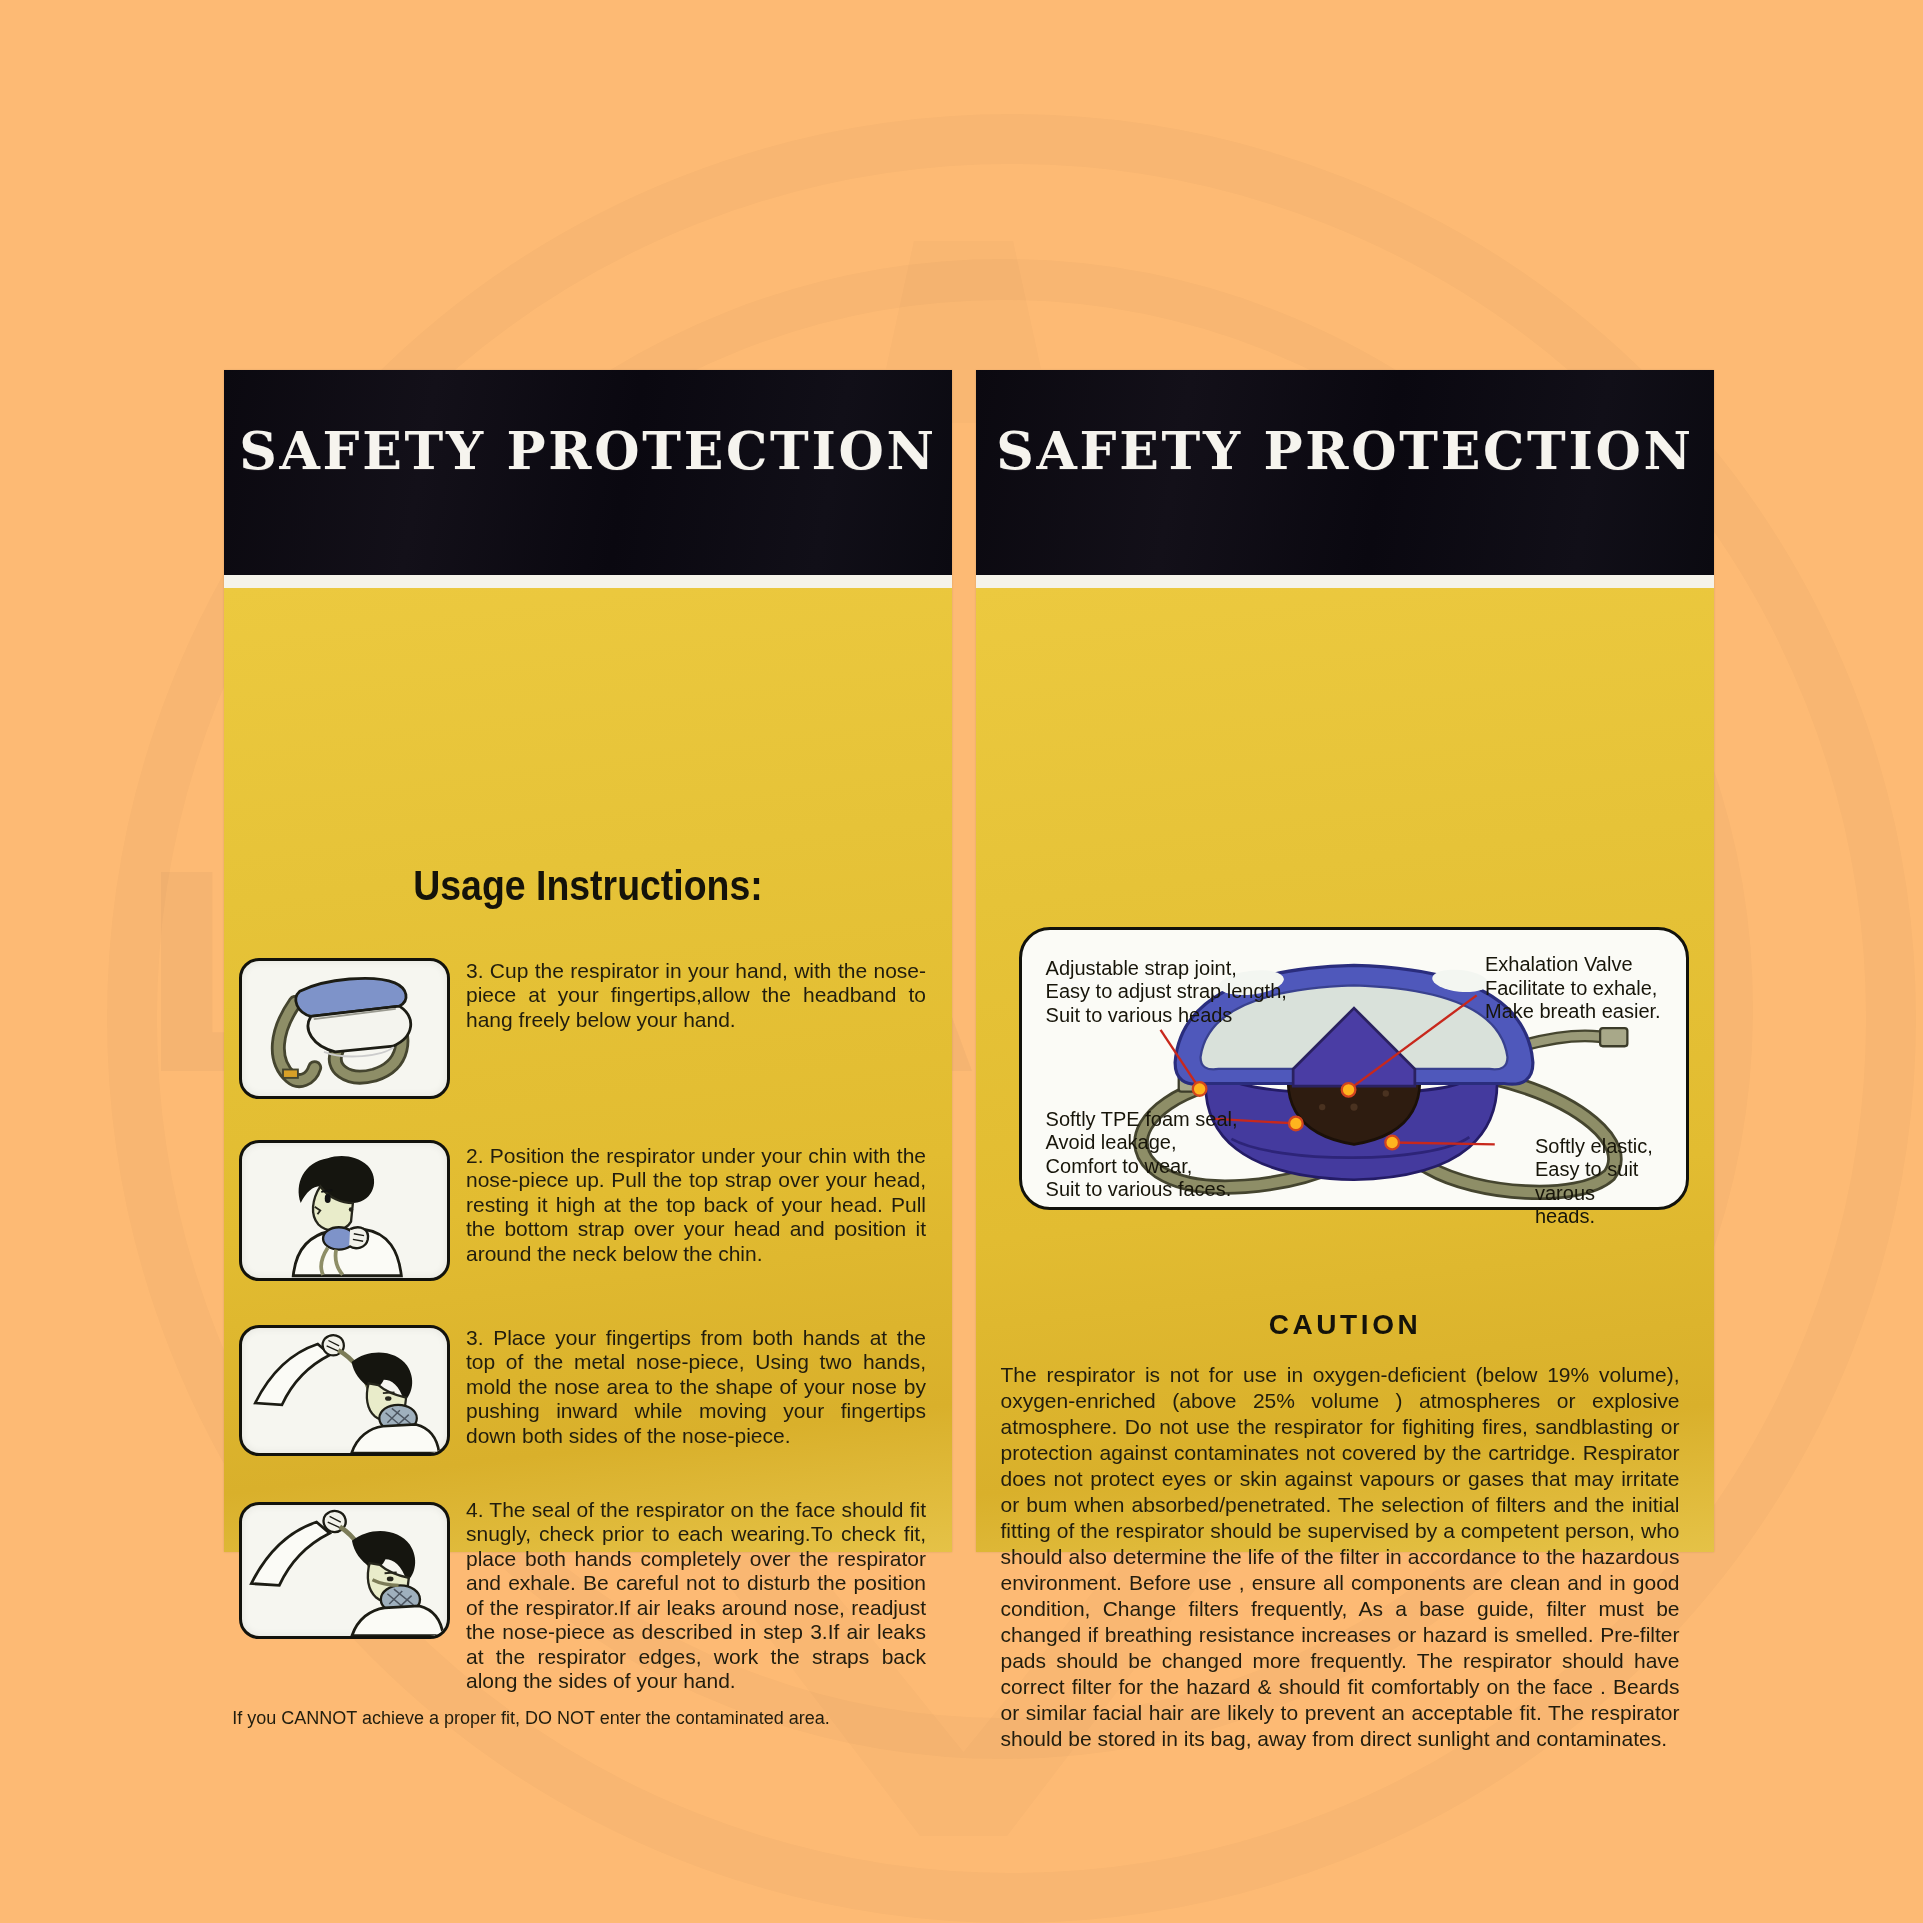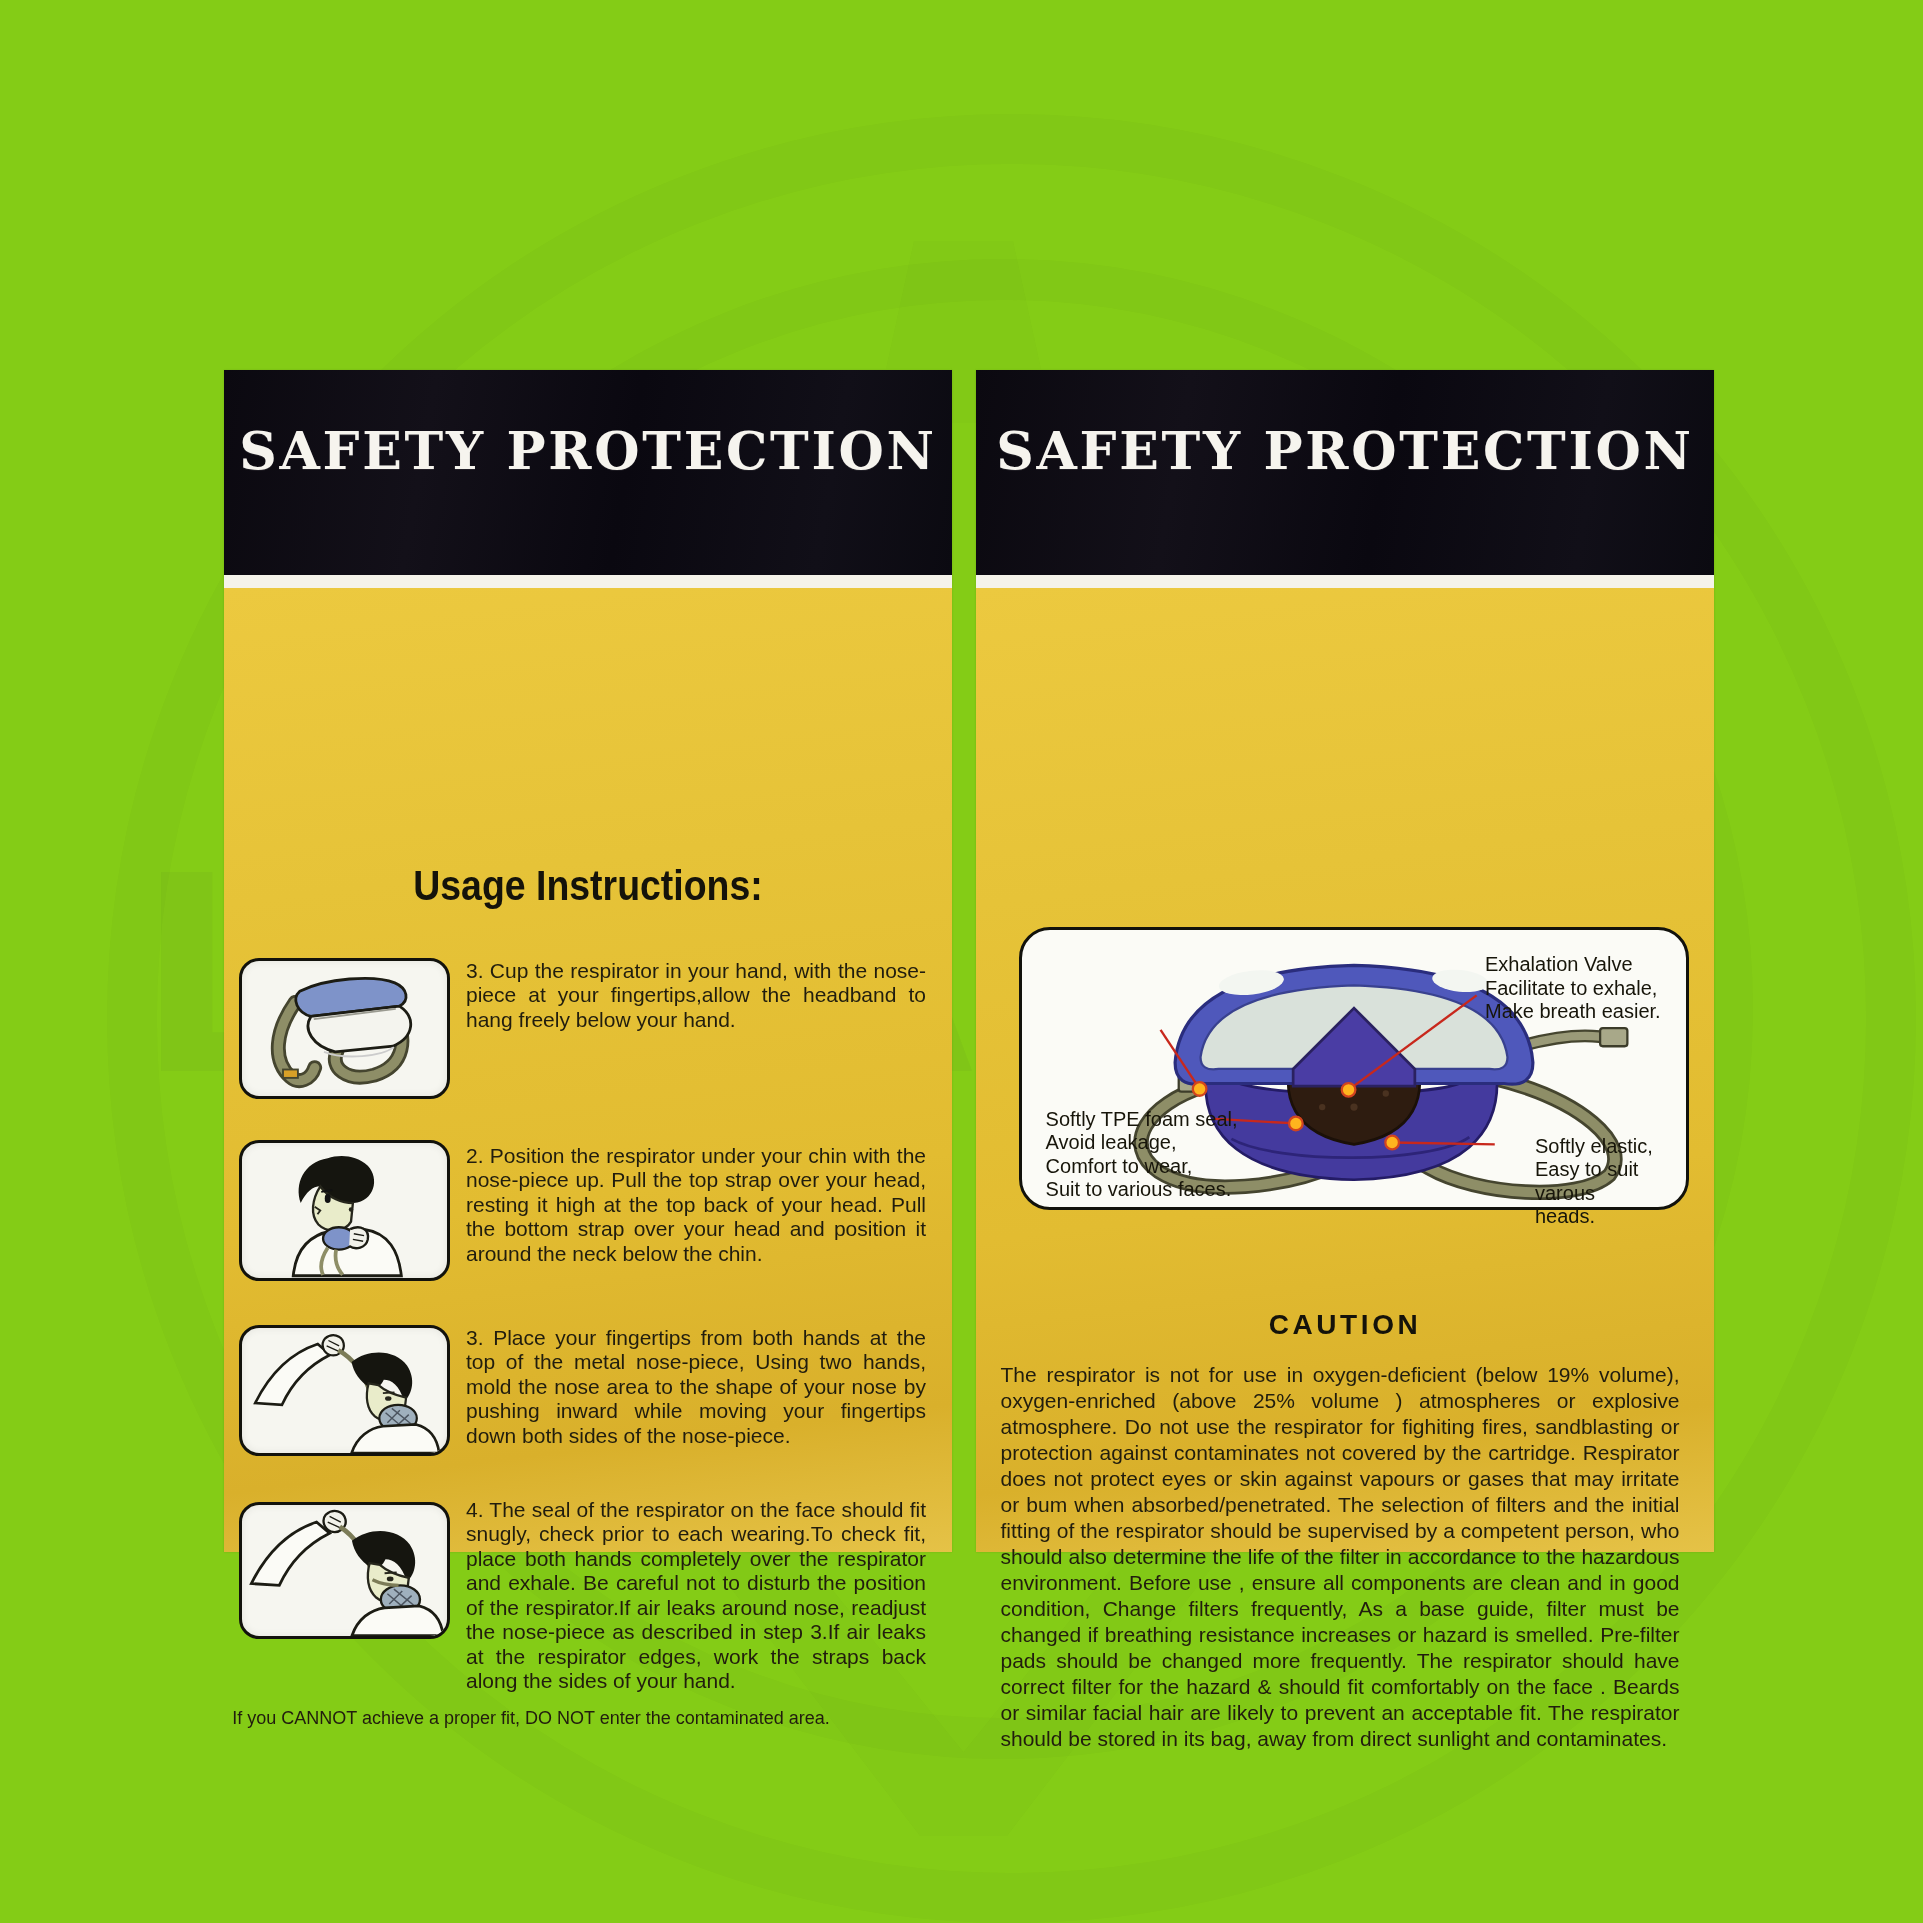--- a/index.html
+++ b/index.html
@@ -1,16 +1,16 @@
 <!DOCTYPE html>
 <html style="font-size:14.5px"><head>
 <meta charset="utf-8">
 <style>
   html,body{margin:0;padding:0;background:#ffffff;}
-  #canvas{position:relative;width:1924px;height:1924px;background:#84cc16;overflow:hidden;
+  #canvas{position:relative;width:1924px;height:1924px;background:#fdba74;overflow:hidden;
           font-family:"Liberation Sans",sans-serif;color:#1d1a0e;}
 
   
   .wm{position:absolute;pointer-events:none;}
   .wm-ring{border-radius:50%;border-style:solid;border-color:rgba(40,40,45,0.022);}
   .wm-letter{font-family:"DejaVu Sans",sans-serif;font-weight:bold;color:rgba(40,40,45,0.035);
              font-size:273px;letter-spacing:9px;}
 
   
   .panel{position:absolute;top:370px;height:1182px;box-shadow:0 0 1.8px rgba(0,0,0,0.15);}
@@ -188,20 +188,23 @@
             <path d="M212,208 L301,213"></path>
             <path d="M407,234 L520,236"></path>
           </g>
           <g>
             <circle cx="195" cy="175" r="7.5" fill="#ffb41e" stroke="#d2441e" stroke-width="2.5"></circle>
             <circle cx="359" cy="176" r="7.5" fill="#ffb41e" stroke="#d2441e" stroke-width="2.5"></circle>
             <circle cx="301" cy="213" r="7.5" fill="#ffb41e" stroke="#d2441e" stroke-width="2.5"></circle>
             <circle cx="407" cy="234" r="7.5" fill="#ffb41e" stroke="#d2441e" stroke-width="2.5"></circle>
           </g>
         </svg>
+        <div class="callout" style="left:23.6px;top:27px;">Adjustable strap joint,
+Easy to adjust strap length,
+Suit to various heads</div>
         <div class="callout" style="left:463px;top:23.6px;">Exhalation Valve
 Facilitate to exhale,
 Make breath easier.</div>
         <div class="callout" style="left:23.6px;top:178px;">Softly TPE foam seal,
 Avoid leakage,
 Comfort to wear,
 Suit to various faces.</div>
         <div class="callout" style="left:473px;top:205px;margin-left:40px;">Softly elastic,
 Easy to suit varous
 heads.</div>

